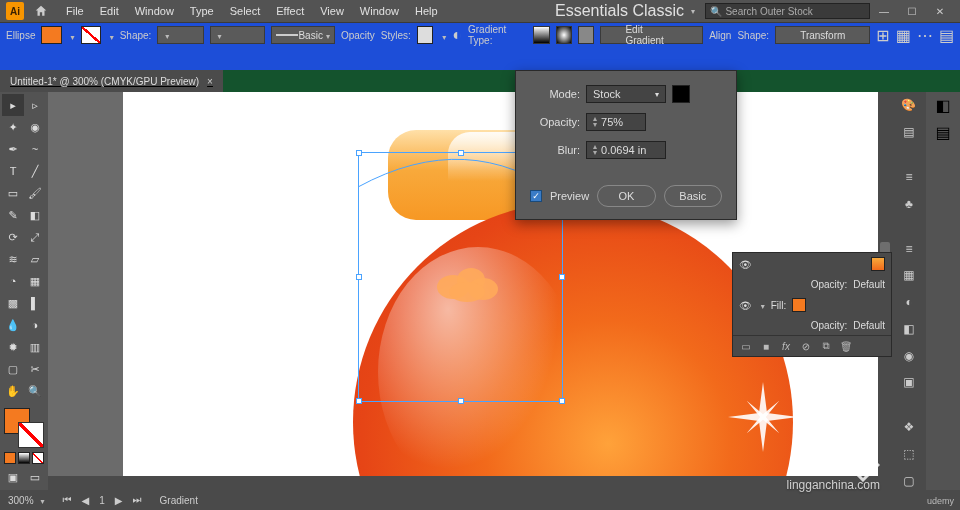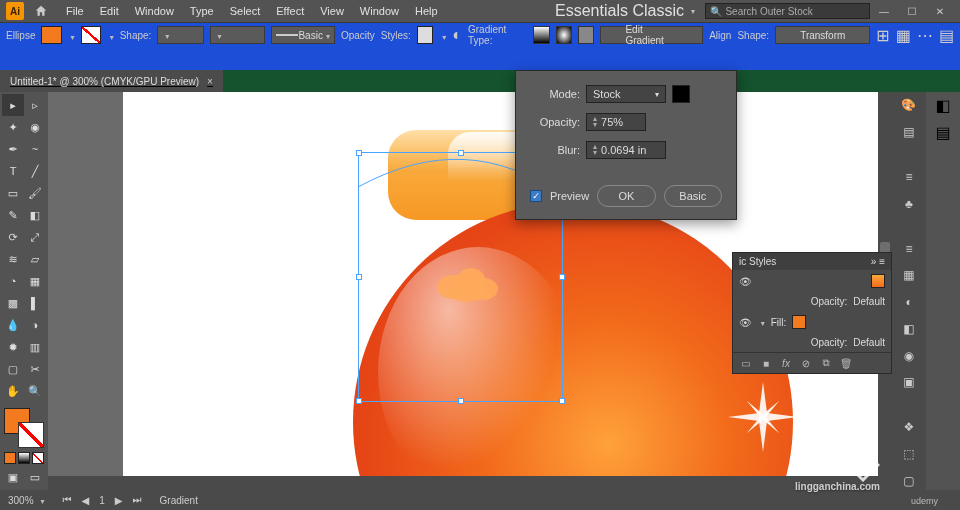--- a/index.html
+++ b/index.html
@@ -90,22 +90,22 @@
 .dlg-footer .lbl{color:#ddd;font-size:11px;}
 .dlg-btn{flex:1; height:22px; border:1px solid #888; border-radius:11px; background:transparent; color:#ddd; font-size:11px; display:flex; align-items:center; justify-content:center;}
 
 
 .statusbar{position:absolute; left:0; right:0; bottom:0; height:20px; background:#4a4a4a; display:flex; align-items:center; padding:0 8px; gap:18px; color:#ccc; font-size:10px;}
 .statusbar .zoom{display:flex;align-items:center;gap:4px;}
 .statusbar .nav{display:flex;align-items:center;gap:10px;}
 
 
 .wm{position:absolute; right:80px; bottom:28px; color:rgba(255,255,255,0.75); font-size:20px; font-weight:bold; display:flex; align-items:center; gap:6px; text-shadow:0 1px 2px rgba(0,0,0,.4);}
-.wm .sub{font-size:10px; font-weight:bold; position:absolute; right:0; bottom:-10px;}
-.udemy{position:absolute; right:22px; bottom:4px; color:#bbb; font-size:9px; transform:translateY(0);text-align:center;}
+.wm .sub{font-size:12px; font-weight:normal; position:absolute; right:0; bottom:-10px;}
+.udemy{position:absolute; right:6px; bottom:4px; color:#bbb; font-size:9px; transform:translateY(0);text-align:center;}
 
 .chev::after{content:"▾"; font-size:8px; color:#bbb; margin-left:3px;}
 </style>
 </head>
 <body>
 
 <div class="menubar">
   <div class="logo">Ai</div>
   <div class="home">
       <svg width="14" height="14" viewBox="0 0 24 24" fill="#ccc">
@@ -285,24 +285,20 @@
     <div class="ricon">⬚</div>
     <div class="ricon">▢</div>
   </div>
   <div class="rpanel-strip2">
     <div class="ricon">◧</div>
     <div class="ricon">▤</div>
   </div>
 </div>
 
 <div class="appearance-panel">
-  <div class="hdr">
-    <span>ic Styles</span>
-    <span>»  ≡</span>
-  </div>
   <div class="row">
     <span>👁</span>
     <span style="flex:1"></span>
     <div class="sw" style="background:linear-gradient(#f8a93b,#f26a1b)"></div>
   </div>
   <div class="row" style="justify-content:flex-end">
     <span>Opacity:</span>
     <span>Default</span>
   </div>
   <div class="row">

